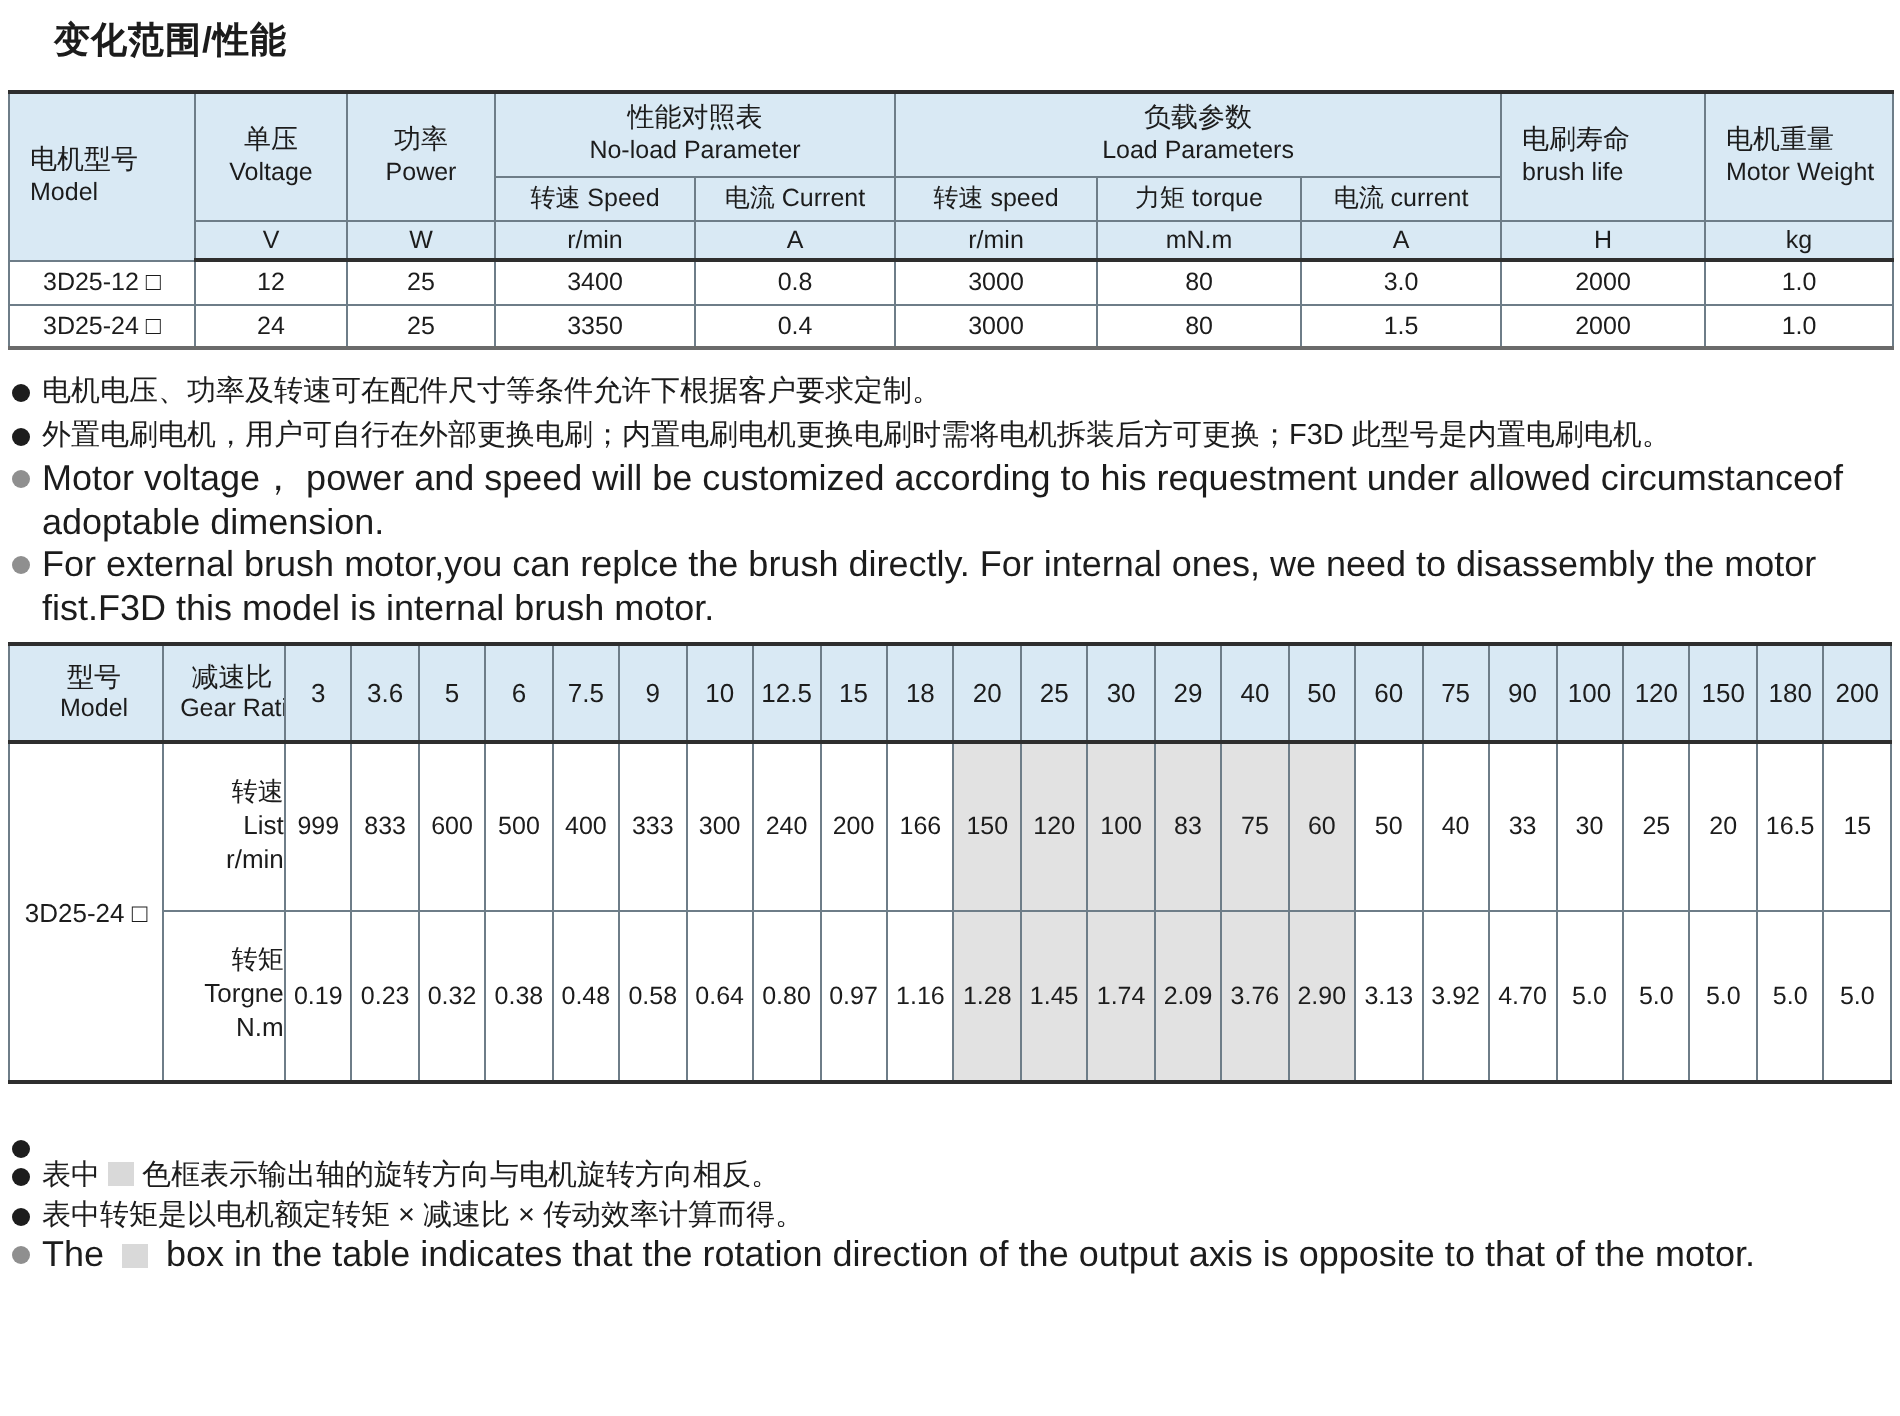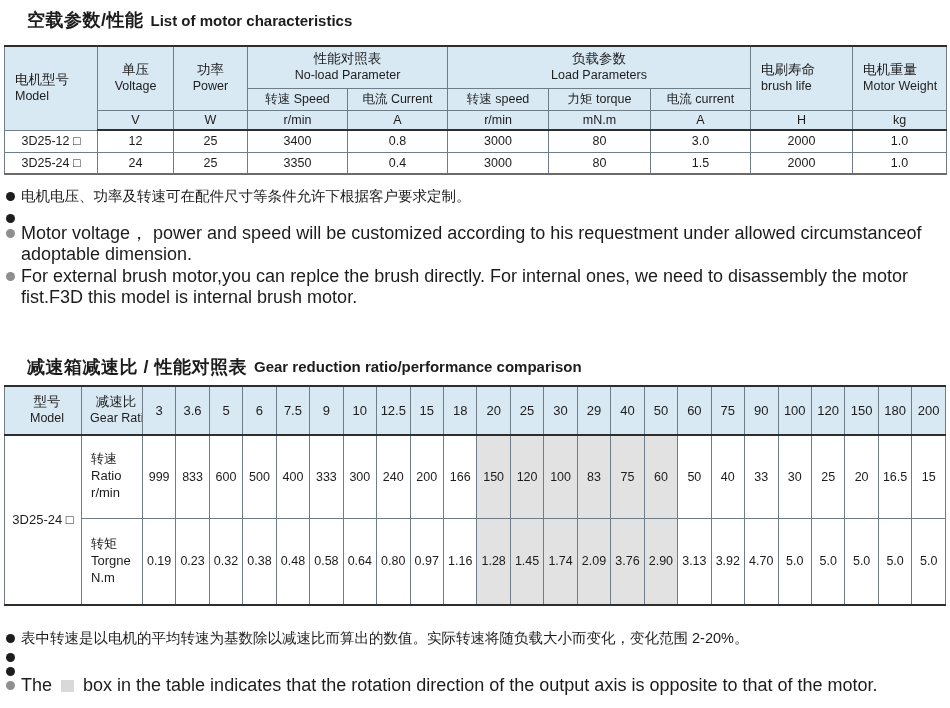--- a/index.html
+++ b/index.html
@@ -46,39 +46,38 @@
   .box-glyph{display:inline-block;width:13px;height:12px;background:#d9d9d9;
              margin:0 4px;vertical-align:-1px;}
 
   
   .t2{border-top:2px solid #2e2e2e;border-bottom:2px solid #2e2e2e;margin-top:6px;}
   .t2 thead tr{height:49px;}
   .t2 thead th{border-bottom:2px solid #2e2e2e;}
   .t2 th.left-pad{text-align:center;padding-left:8px;}
   .t2 .row-speed{height:84px;}
   .t2 .row-torque{height:86px;}
-  .t2 td.label-cell{text-align:left;padding-left:9px;}
+  .t2 td.label-cell{text-align:right;padding-left:9px;}
   .t2 td.label-cell div{font-size:13px;line-height:1.3;}
   .t2 td.model-cell{font-size:13px;}
   .t2 td.shaded{background:#e2e2e2;}
   .t2 th.ratio-num{font-size:13px;}
 
   .mt-notes1{margin-top:11px;}
   .title2-wrap{margin-top:46px;}
   .notes2{margin-top:23px;}
 </style>
 </head>
 <body>
 
 <div class="page">
 
   <div class="section-title">
     <span class="title-dot"></span>
-    <span class="title-zh">空载参数/性能</span>
-    <span class="title-en">List of motor characteristics</span>
+    <span class="title-zh">变化范围/性能</span>
   </div>
 
   <table class="t1">
     <colgroup>
       <col style="width:93px">
         <col style="width:76px">
         <col style="width:74px">
       <col style="width:100px">
         <col style="width:100px">
         <col style="width:101px">
@@ -165,36 +164,32 @@
       </tbody>
   </table>
 
   <div class="notes mt-notes1" id="notes1">
       <div class="note zh-note">
         <span class="bullet"></span>
         <span class="note-text">电机电压、功率及转速可在配件尺寸等条件允许下根据客户要求定制。</span>
       </div>
       <div class="note zh-note">
         <span class="bullet"></span>
+        <span class="note-text">外置电刷电机，用户可自行在外部更换电刷；内置电刷电机更换电刷时需将电机拆装后方可更换；F3D 此型号是内置电刷电机。</span>
       </div>
       <div class="note en-note">
         <span class="bullet"></span>
         <span class="note-text">Motor voltage， power and speed will be customized according to his requestment under allowed circumstanceof adoptable dimension.</span>
       </div>
       <div class="note en-note">
         <span class="bullet"></span>
         <span class="note-text">For external brush motor,you can replce the brush directly. For internal ones, we need to disassembly the motor fist.F3D this model is internal brush motor.</span>
       </div>
     </div>
 
-  <div class="section-title title2-wrap">
-    <span class="title-dot"></span>
-    <span class="title-zh">减速箱减速比 / 性能对照表</span>
-    <span class="title-en">Gear reduction ratio/performance comparison</span>
-  </div>
 
   <table class="t2">
     <colgroup id="t2-cols">
         <col style="width: 76px;">
         <col style="width: 60px;">
         <col style="width: 33px;">
         <col style="width: 33px;">
         <col style="width: 33px;">
         <col style="width: 33px;">
         <col style="width: 33px;">
@@ -252,21 +247,21 @@
           <th class="hdr ratio-num">150</th>
           <th class="hdr ratio-num">180</th>
           <th class="hdr ratio-num">200</th>
         </tr>
     </thead>
     <tbody id="t2-body">
         <tr class="row-speed">
           <td class="model-cell" rowspan="2">3D25-24 □</td>
           <td class="label-cell">
             <div>转速</div>
-            <div>Ratio</div>
+            <div>List</div>
             <div>r/min</div>
           </td>
           <td>999</td>
           <td>833</td>
           <td>600</td>
           <td>500</td>
           <td>400</td>
           <td>333</td>
           <td>300</td>
           <td>240</td>
@@ -317,27 +312,28 @@
           <td>5.0</td>
           <td>5.0</td>
           <td>5.0</td>
         </tr>
       </tbody>
   </table>
 
   <div class="notes notes2" id="notes2">
       <div class="note zh-note">
         <span class="bullet"></span>
-        <span class="note-text">表中转速是以电机的平均转速为基数除以减速比而算出的数值。实际转速将随负载大小而变化，变化范围 2-20%。</span>
-      </div>
-      <div class="note zh-note">
-        <span class="bullet"></span>
-      </div>
-      <div class="note zh-note">
-        <span class="bullet"></span>
+      </div>
+      <div class="note zh-note">
+        <span class="bullet"></span>
+        <span class="note-text">表中<span class="box-glyph"></span>色框表示输出轴的旋转方向与电机旋转方向相反。</span>
+      </div>
+      <div class="note zh-note">
+        <span class="bullet"></span>
+        <span class="note-text">表中转矩是以电机额定转矩 × 减速比 × 传动效率计算而得。</span>
       </div>
       <div class="note en-note">
         <span class="bullet"></span>
         <span class="note-text">The <span class="box-glyph"></span> box in the table indicates that the rotation direction of the output axis is opposite to that of the motor.</span>
       </div>
     </div>
 
 </div>
 
 </body></html>

